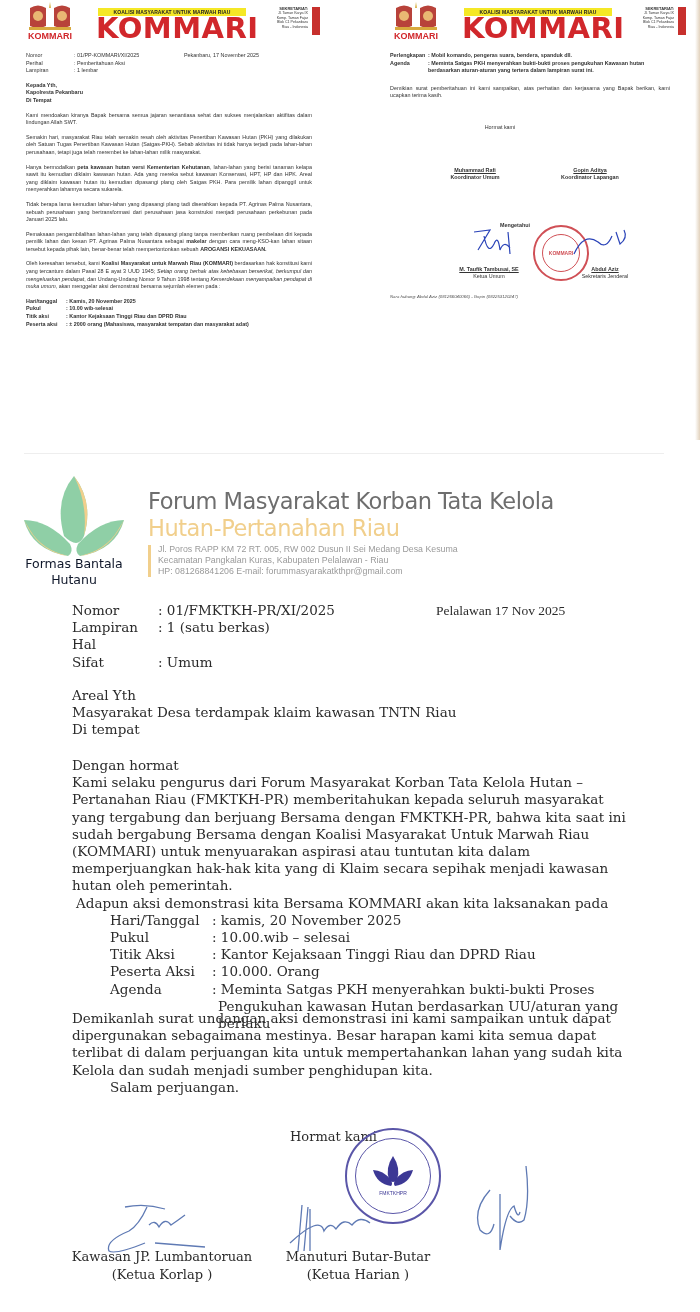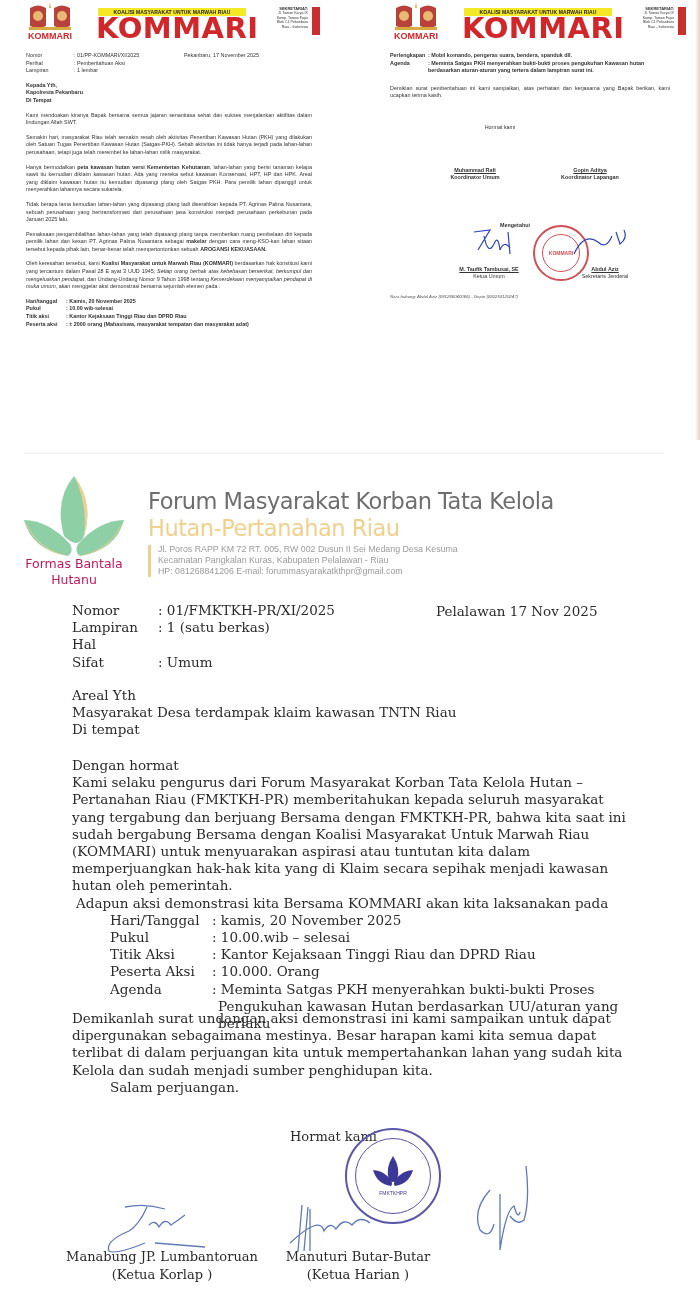--- a/index.html
+++ b/index.html
@@ -39,31 +39,31 @@
   .k-note { position: absolute; left: 40px; top: 294px; font-size: 4.3px; font-style: italic; color: #555; }
   .k-paper-edge { position: absolute; left: 345px; top: 0; width: 5px; height: 440px;
                   background: linear-gradient(90deg, #fff, #e2d2bd); }
 
   .divider { position: absolute; left: 24px; top: 453px; width: 640px; height: 1px; background: #eee; }
 
   
   .f-wrap { position: absolute; left: 0; top: 460px; width: 700px; height: 852px; font-family: "DejaVu Serif", serif; }
   .f-logo { position: absolute; left: 18px; top: 10px; width: 112px; height: 112px; }
   .f-logo-text { position: absolute; left: 14px; top: 96px; width: 120px; text-align: center;
-                 font-family: "DejaVu Sans", sans-serif; font-size: 12.5px; color: #be185d; line-height: 16px; }
+                 font-family: "DejaVu Sans", sans-serif; font-size: 12.5px; color: #0f172a; line-height: 16px; }
   .f-title1 { position: absolute; left: 148px; top: 28px; font-family: "DejaVu Sans", sans-serif; font-size: 22.5px; color: #6e6e6e; letter-spacing: -.5px; }
   .f-title2 { position: absolute; left: 148px; top: 55px; font-family: "DejaVu Sans", sans-serif; font-size: 22.5px; color: #f1cf8c; letter-spacing: -.5px; }
   .f-addrbar { position: absolute; left: 148px; top: 85px; width: 3px; height: 32px; background: #f1cf8c; }
   .f-addr { position: absolute; left: 158px; top: 84px; font-family: "Liberation Sans", sans-serif; font-size: 8.8px; color: #9a9a9a; line-height: 11px; }
 
   .f-body { position: absolute; left: 72px; width: 560px; font-size: 13.5px; line-height: 17.2px; color: #2b2b2b; }
   .f-row { display: flex; }
   .f-row .lbl { width: 86px; }
   .f-row.ev .lbl { width: 102px; }
-  .f-date { position: absolute; left: 436px; top: 143px; font-size: 13.5px; color: #2b2b2b; }
+  .f-date { position: absolute; left: 436px; top: 143px; font-size: 13.5px; color: #2b2b2b; font-family: Liberation Serif, serif; }
   .f-indent { padding-left: 38px; }
 
   .f-sig { position: absolute; font-size: 13px; text-align: center; color: #2b2b2b; line-height: 18px; }
   .f-stamp { position: absolute; left: 345px; top: 668px; width: 96px; height: 96px; border-radius: 50%;
              border: 2px solid #5a56a8; display: flex; align-items: center; justify-content: center; }
   .f-stamp .ring { width: 76px; height: 76px; border-radius: 50%; border: 1px solid #5a56a8; display: flex;
                    flex-direction: column; align-items: center; justify-content: center; }
   .f-stamp .sm { font-size: 5px; color: #3c3895; font-family: "Liberation Sans", sans-serif; margin-top: 2px; }
   .scribble { position: absolute; }
 </style>
@@ -317,20 +317,20 @@
     <path d="M30 12 Q50 8 70 14 M52 12 Q44 30 34 36 Q10 46 14 56 Q20 60 50 48 M54 30 Q60 24 64 32 Q70 22 76 30 Q82 26 90 20 M60 48 L110 52" stroke="#5f7ab4" stroke-width="1.3" fill="none"></path>
   </svg>
   <svg class="scribble" style="left:280px; top:735px;" width="100" height="60" viewBox="0 0 100 60">
     <path d="M22 10 L18 56 M28 12 L24 56 M30 14 L30 56 M10 48 Q40 20 44 36 Q50 26 56 34 Q64 22 72 30 Q80 20 90 28" stroke="#5f7ab4" stroke-width="1.3" fill="none"></path>
   </svg>
   <svg class="scribble" style="left:470px; top:690px;" width="80" height="110" viewBox="0 0 80 110">
     <path d="M20 40 Q2 60 10 80 Q20 90 24 74 M30 44 L30 100 Q36 60 44 56 Q48 70 50 62 M56 16 Q60 50 54 70 Q48 76 40 66" stroke="#5f7ab4" stroke-width="1.3" fill="none"></path>
   </svg>
 
   <div class="f-sig" style="left:64px; top:788px; width:196px;">
-    <div>Manabung JP. Lumbantoruan</div>
+    <div>Kawasan JP. Lumbantoruan</div>
     <div>(Ketua Korlap )</div>
   </div>
   <div class="f-sig" style="left:278px; top:788px; width:160px;text-align:center;">
     <div>Manuturi Butar-Butar</div>
     <div>(Ketua Harian )</div>
   </div>
 </section>
 
 </body></html>

